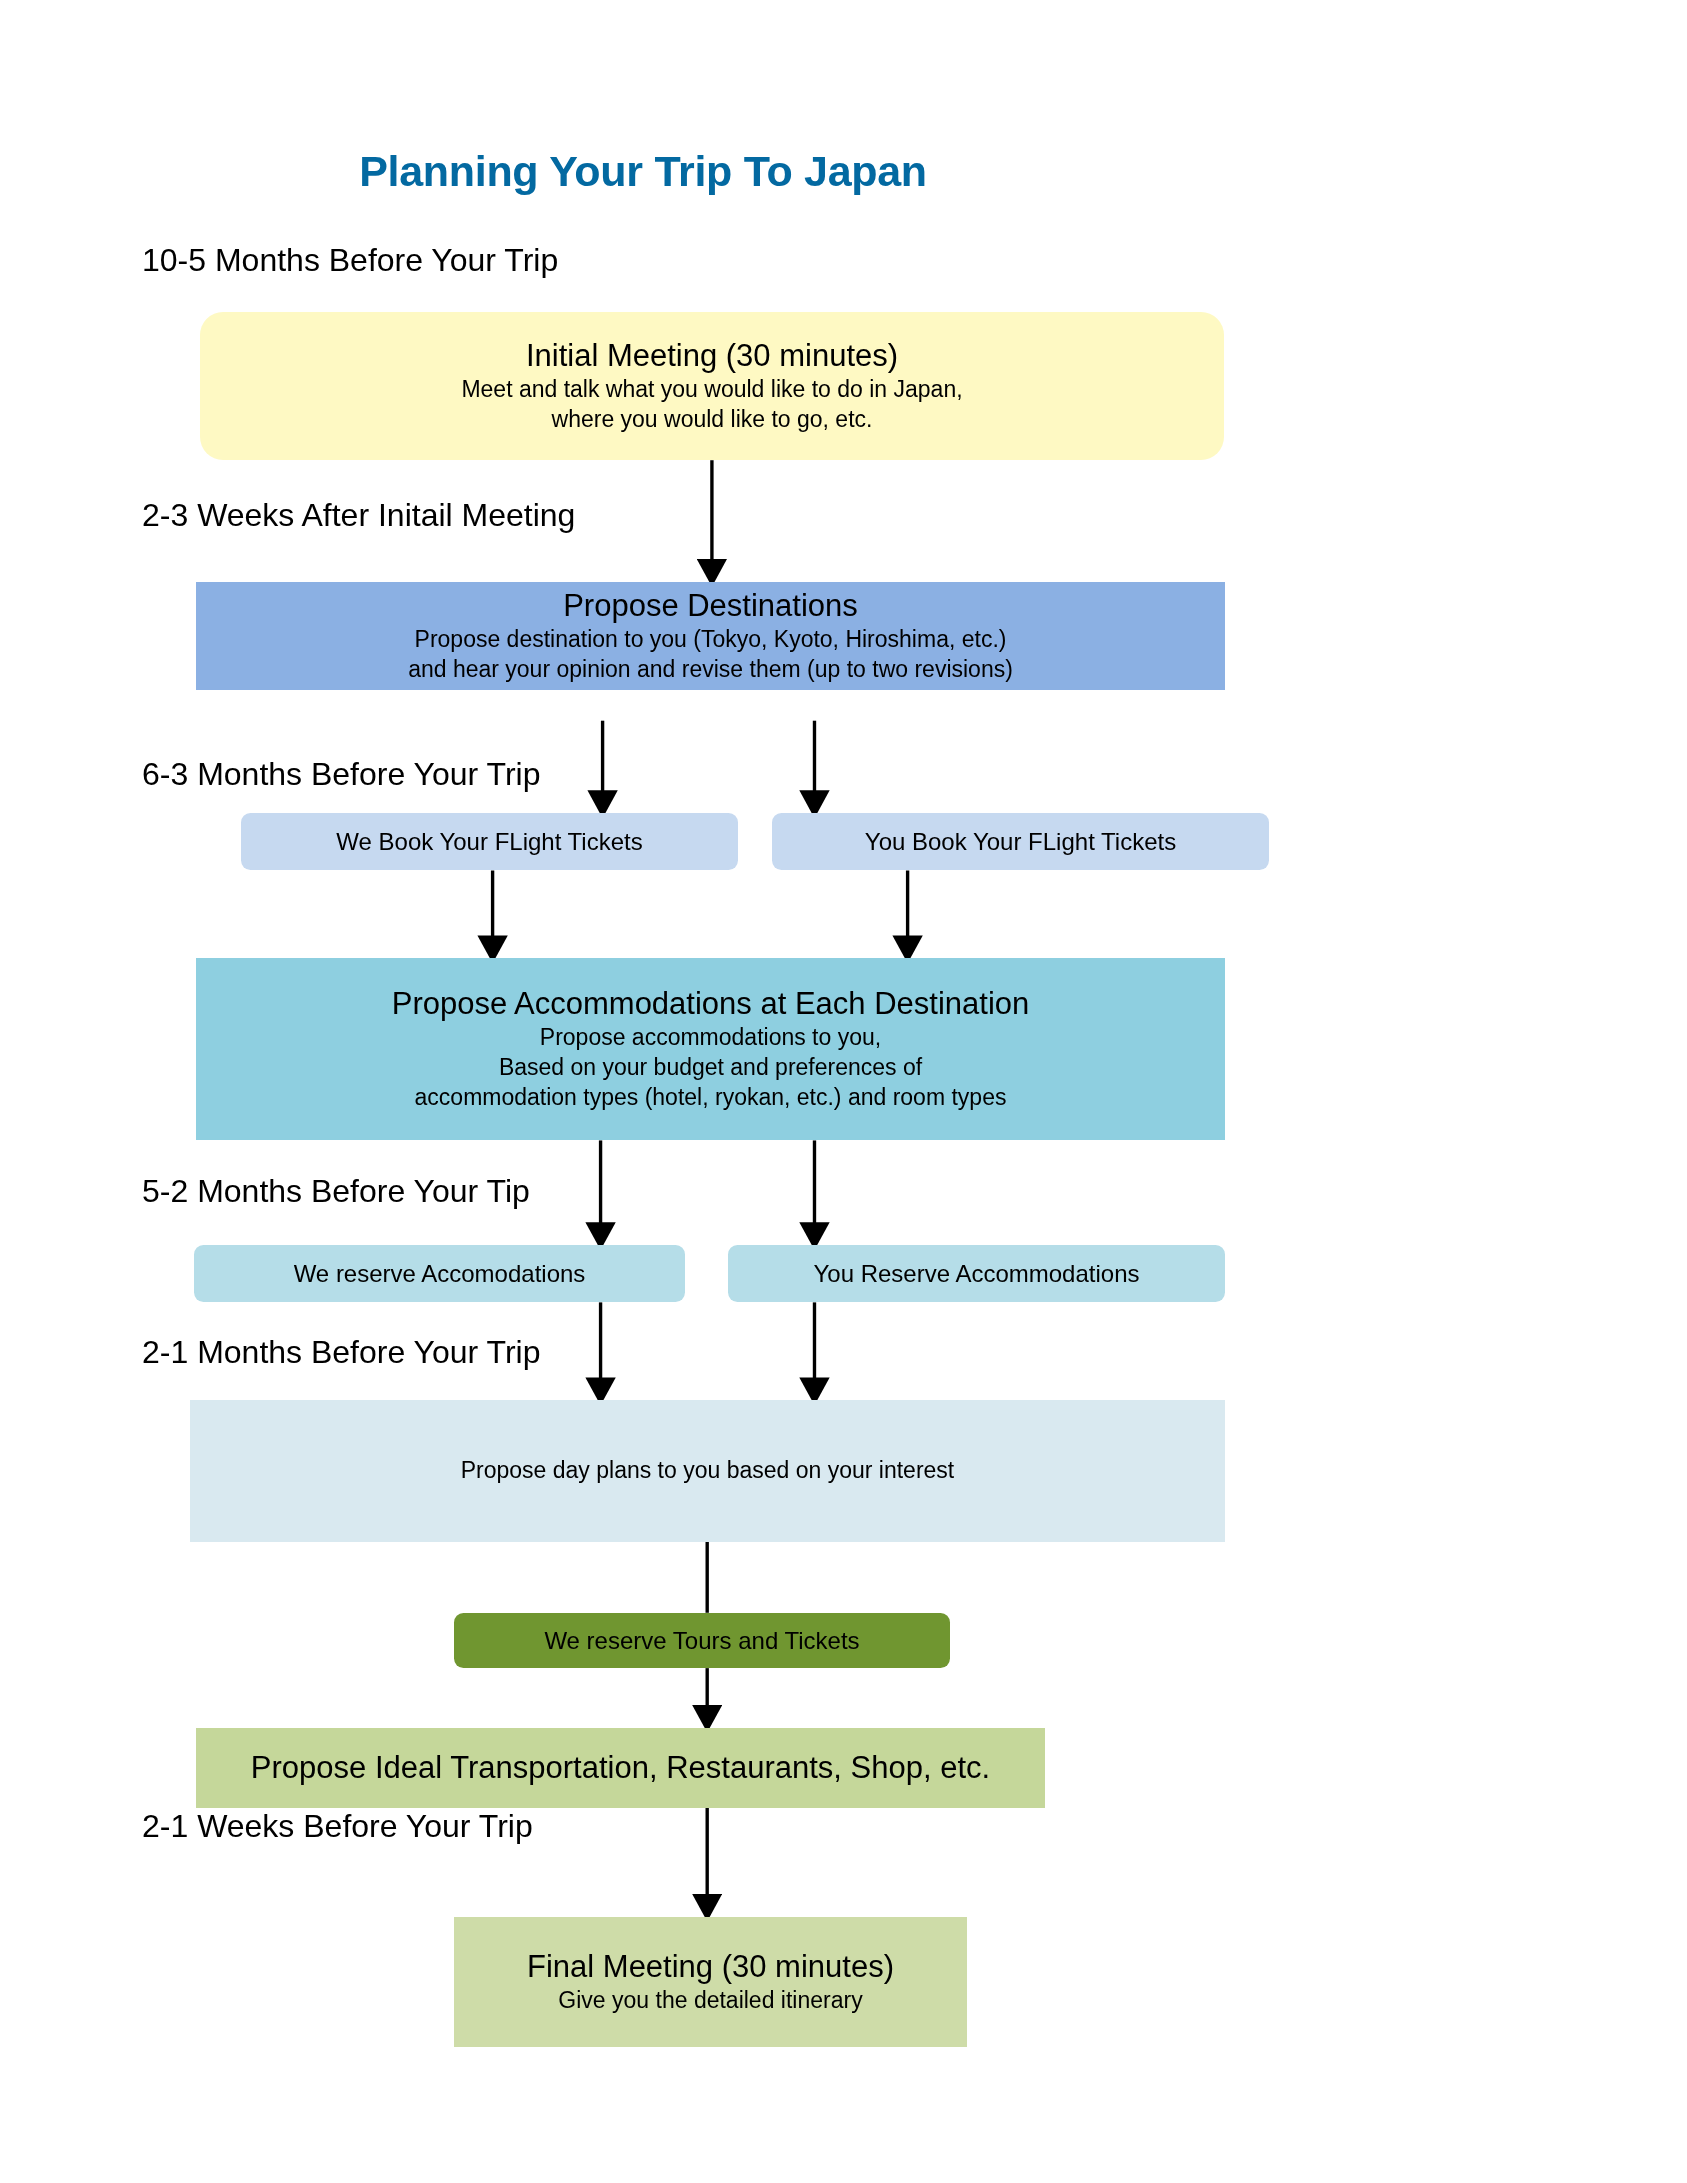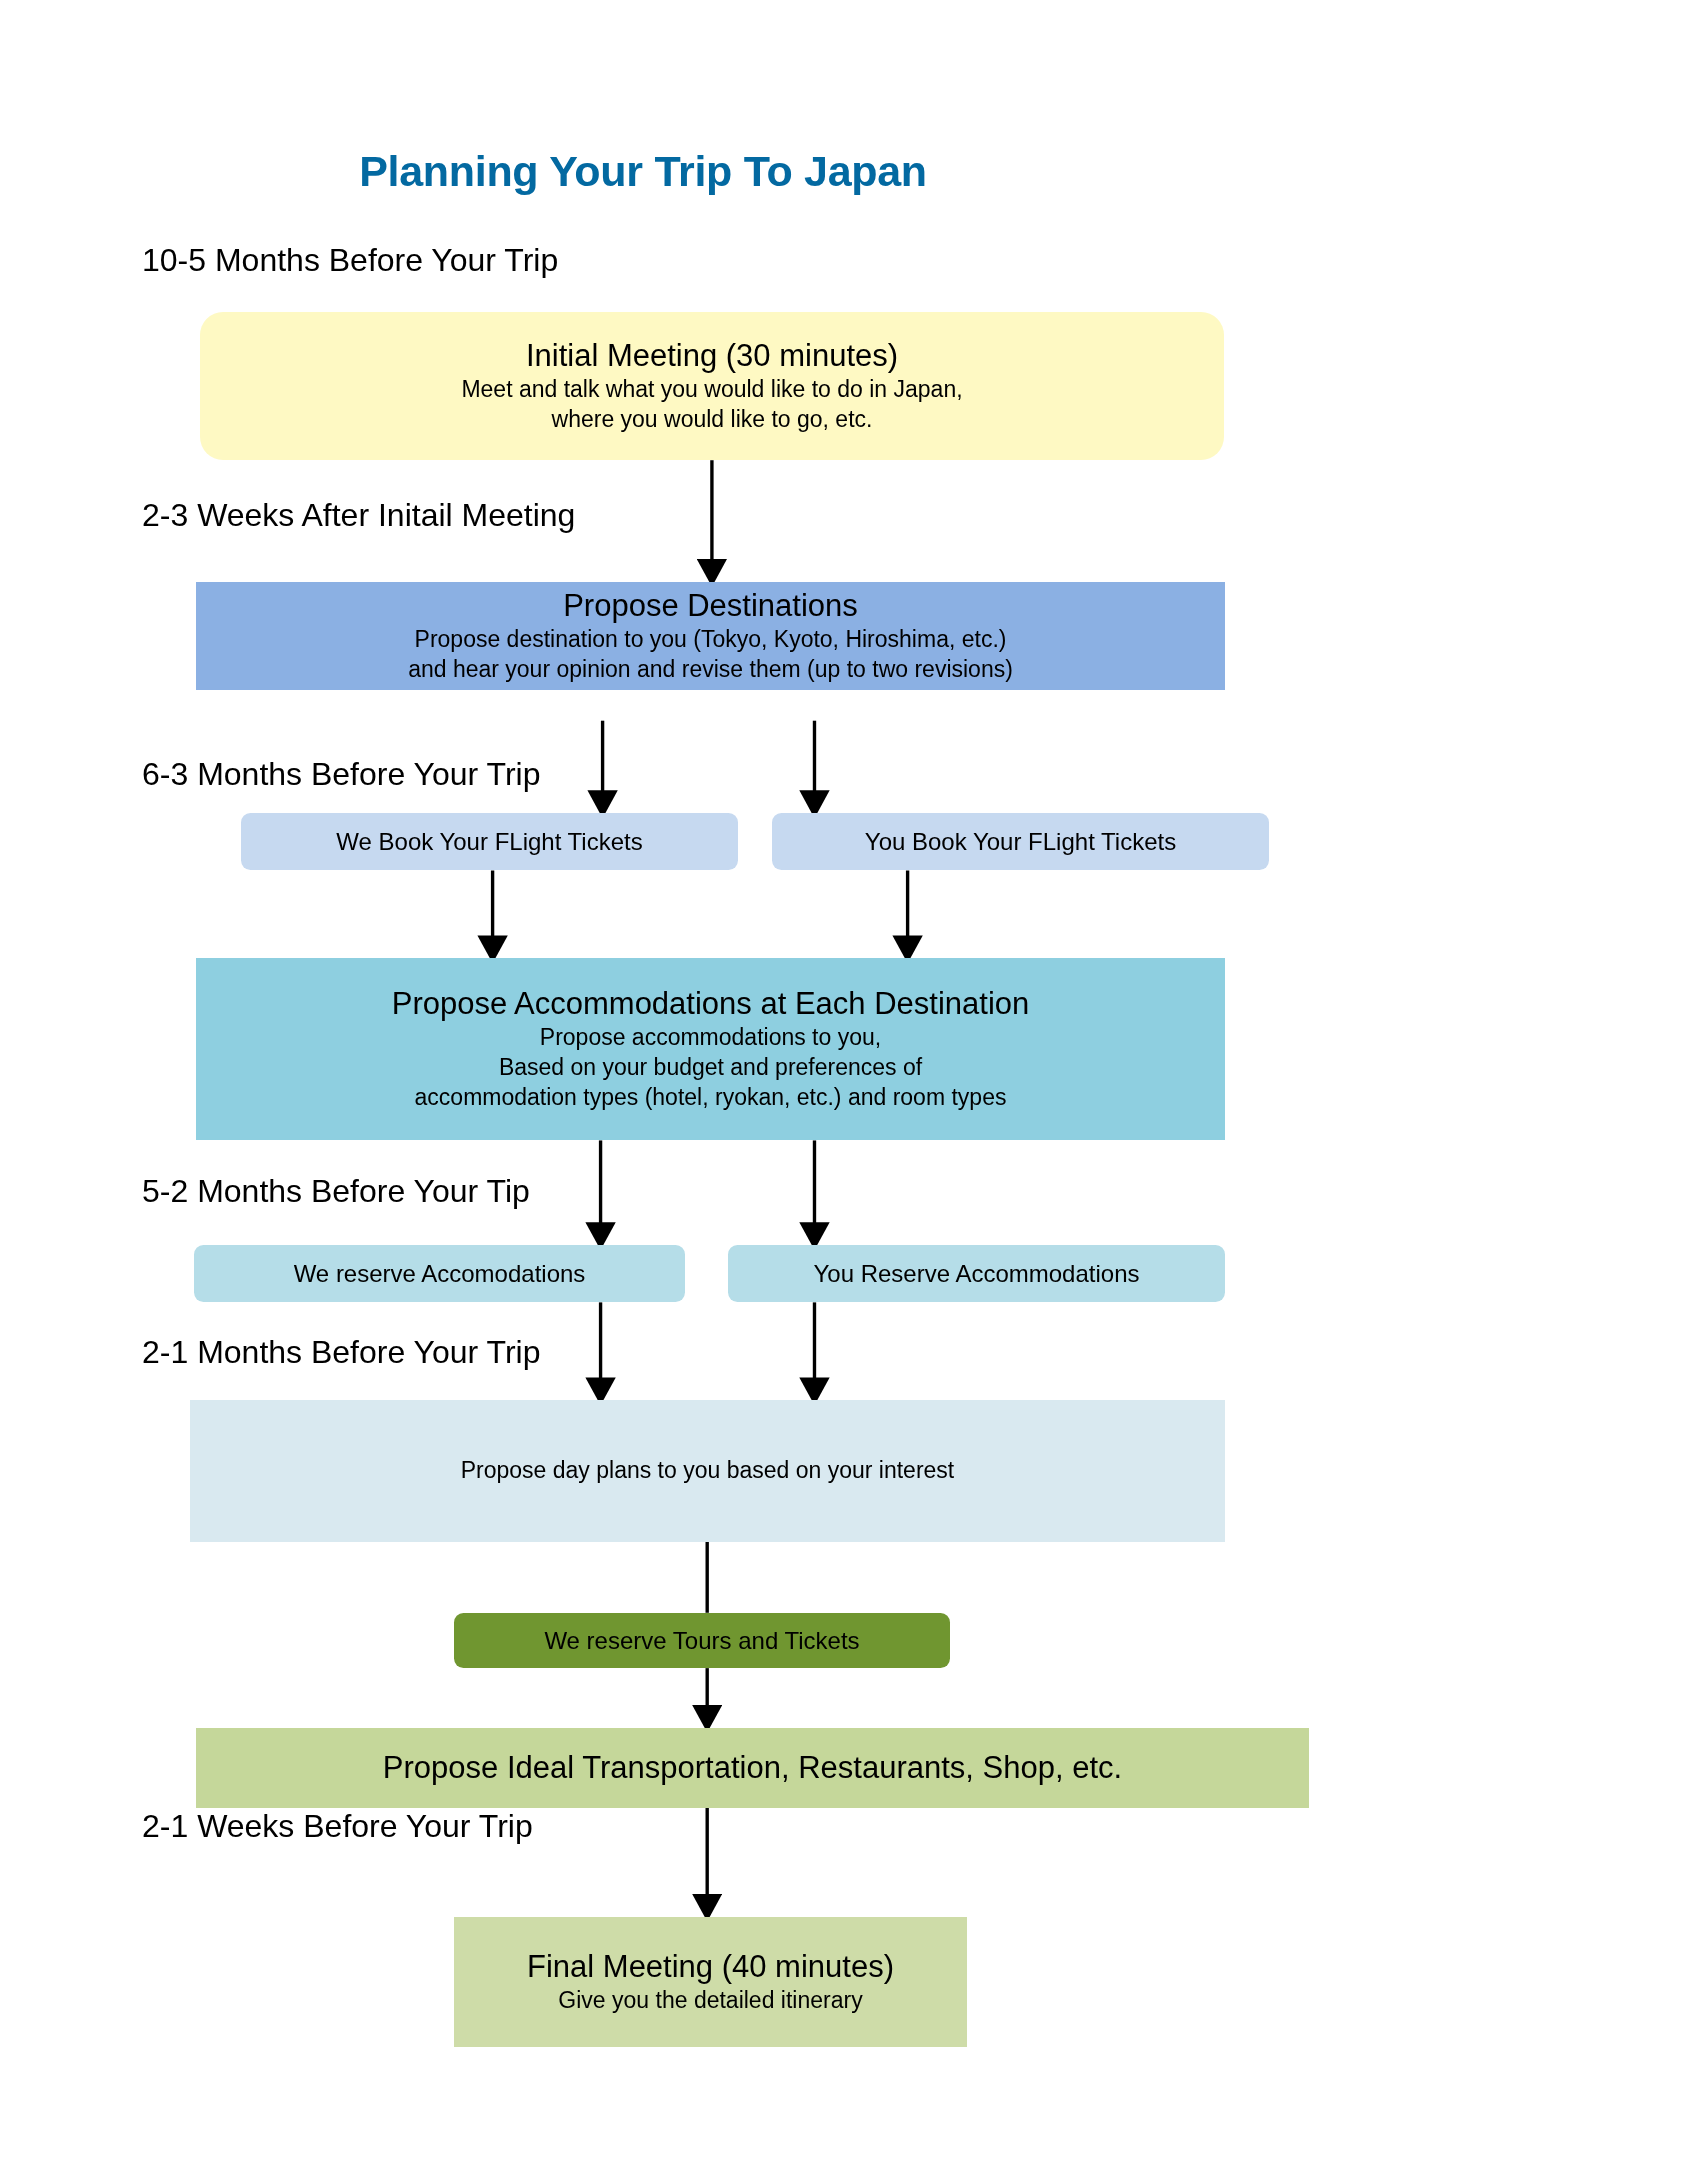--- a/index.html
+++ b/index.html
@@ -168,23 +168,23 @@
   </div>
 
   <div class="node" style="left:190px; top:1400px; width:1035px; height:142px; background:#D9E9F0;">
     <div class="n-sub">Propose day plans to you based on your interest</div>
   </div>
 
   <div class="node small rounded-sm" style="left:454px; top:1613px; width:496px; height:55px; background:#709630;">
     <div class="n-title">We reserve Tours and Tickets</div>
   </div>
 
-  <div class="node" style="left:196px; top:1728px; width:1113px; height:80px; background:#C5D79A;">
+  <div class="node" style="left:196px; top:1728px; width:849px; height:80px; background:#C5D79A;">
     <div class="n-title">Propose Ideal Transportation, Restaurants, Shop, etc.</div>
   </div>
 
   <div class="node" style="left:454px; top:1917px; width:513px; height:130px; background:#CEDCA8;">
-    <div class="n-title">Final Meeting (40 minutes)</div>
+    <div class="n-title">Final Meeting (30 minutes)</div>
     <div class="n-sub">Give you the detailed itinerary</div>
   </div>
 
 </div>
 
 
 </body></html>

